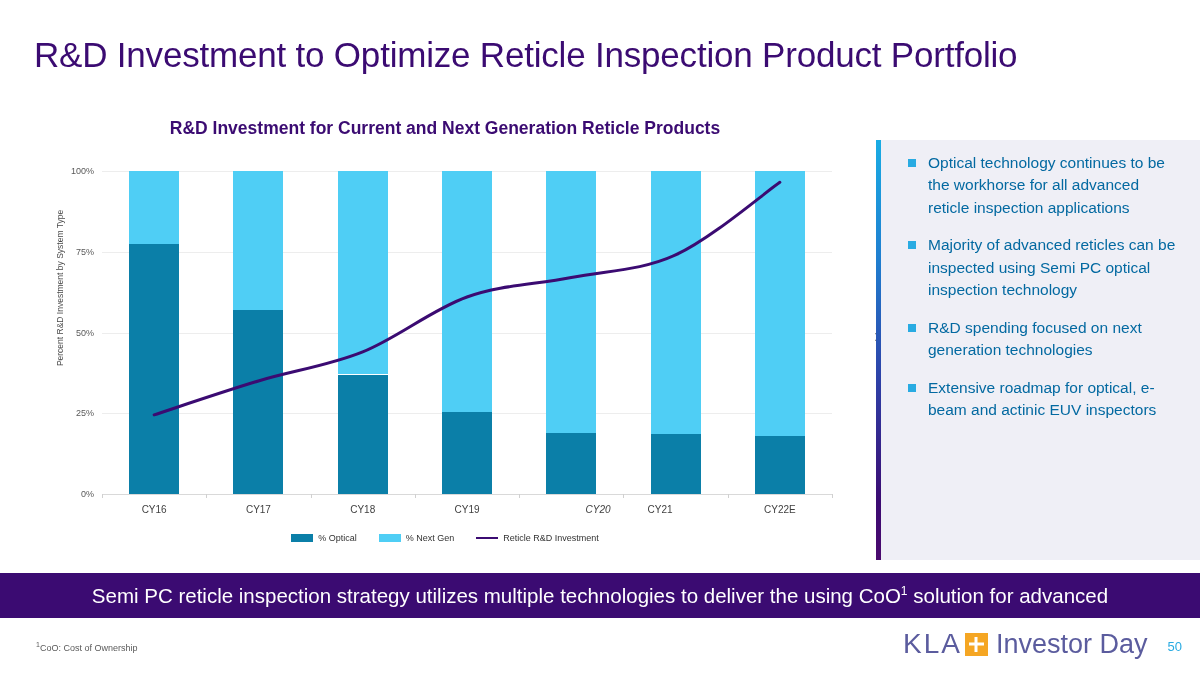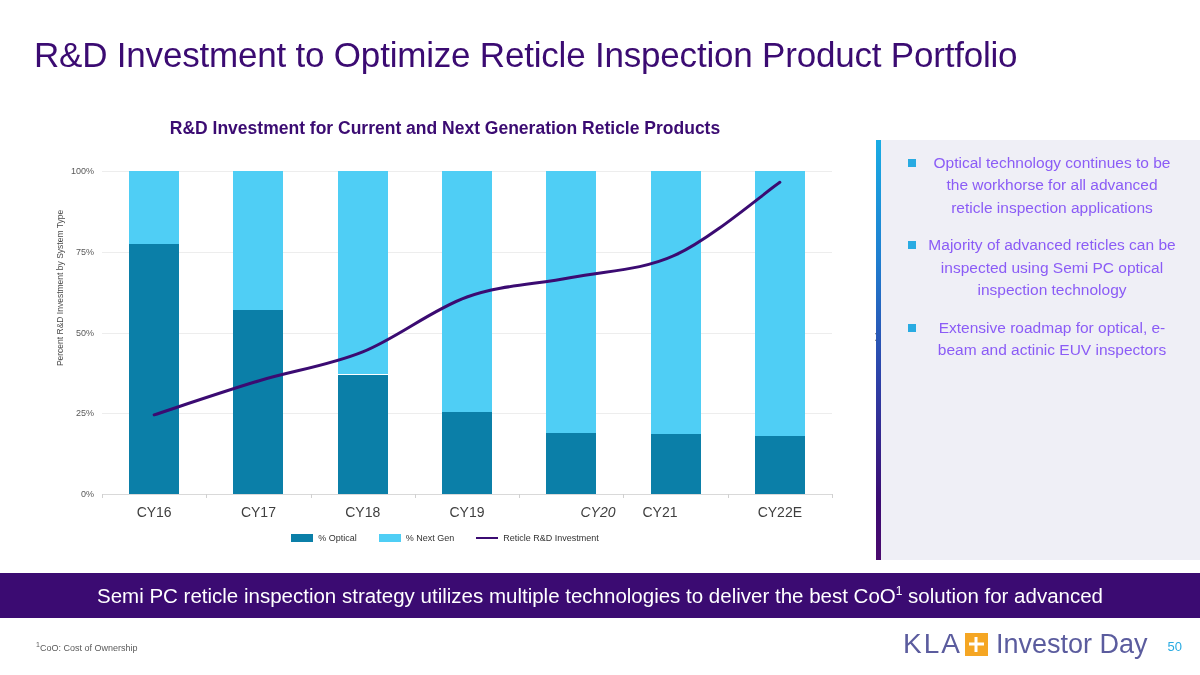--- a/index.html
+++ b/index.html
@@ -57,21 +57,21 @@
   .gridline.base{background:#D9D9D9;}
   .tickmark{position:absolute;bottom:-4px;width:1px;height:4px;background:#D0D0D0;}
   .bar-group{
     position:absolute;bottom:0;width:50px;
   }
   .bar-next{position:absolute;left:0;width:100%;background:#4FCEF5;}
   .bar-opt{position:absolute;left:0;bottom:0;width:100%;background:#0B7FA8;}
   .xlabel{
     position:absolute;top:333px;
     transform:translateX(-50%);
-    font-size:14px;color:#3f3f3f;white-space:nowrap;
+    font-size:10px;color:#3f3f3f;white-space:nowrap;
   }
   .lineSvg{position:absolute;left:0;top:0;width:730px;height:323px;overflow:visible;}
 
   
   .legend{
     position:absolute;left:0;top:425px;width:830px;
     display:flex;justify-content:center;align-items:center;gap:22px;
   }
   .legend-item{display:flex;align-items:center;gap:5px;font-size:9px;color:#333;white-space:nowrap;}
   .swatch{width:22px;height:8px;display:inline-block;}
@@ -84,21 +84,21 @@
   }
   .accent-bar{
     position:absolute;left:0;top:0;width:5px;height:100%;
     background:linear-gradient(180deg,#19ACE4 0%,#1F7FD0 28%,#2E3FA6 58%,#3B0B72 86%,#4B0A6E 100%);
   }
   .bullets{
     position:absolute;left:28px;top:12px;width:272px;
   }
   .bullet{
     position:relative;margin-bottom:15px;padding-left:24px;
-    font-size:15.5px;line-height:1.45;color:#8b5cf6;text-align:center;
+    font-size:15.5px;line-height:1.45;color:#0369a1;
   }
   .bullet .marker{
     position:absolute;left:4px;top:7px;width:8px;height:8px;background:#29ABE2;
   }
 
   
   .banner{
     position:absolute;left:0;top:573px;width:1200px;height:45px;
     background:#3B0B72;
     display:flex;align-items:center;
@@ -219,27 +219,27 @@
           <span>Reticle R&amp;D Investment</span>
         </div>
       </div>
   </div>
 
   <div class="right-panel">
     <div class="accent-bar"></div>
     <div class="bullets" id="bullets">
         <div class="bullet"><span class="marker"></span><span>Optical technology continues to be the workhorse for all advanced reticle inspection applications</span></div>
         <div class="bullet"><span class="marker"></span><span>Majority of advanced reticles can be inspected using Semi PC optical inspection technology</span></div>
-        <div class="bullet"><span class="marker"></span></div>
+        <div class="bullet"><span class="marker"></span><span>R&amp;D spending focused on next generation technologies</span></div>
         <div class="bullet"><span class="marker"></span><span>Extensive roadmap for optical, e-beam and actinic EUV inspectors</span></div>
       </div>
   </div>
 
   <div class="banner">
-    <div class="banner-text"><span>Semi PC reticle inspection strategy utilizes multiple technologies to deliver the best CoO</span><sup>1</sup><span> solution for advanced</span></div>
+    <div class="banner-text"><span>Semi PC reticle inspection strategy utilizes multiple technologies to deliver the using CoO</span><sup>1</sup><span> solution for advanced</span></div>
   </div>
 
   <div class="footnote"><sup>1</sup><span>CoO: Cost of Ownership</span></div>
 
   <div class="brand">
     <div class="kla-logo">
       <span class="kla-word">KLA</span>
       <span class="kla-plus"></span>
       <span class="investor-day">Investor Day</span>
     </div>

